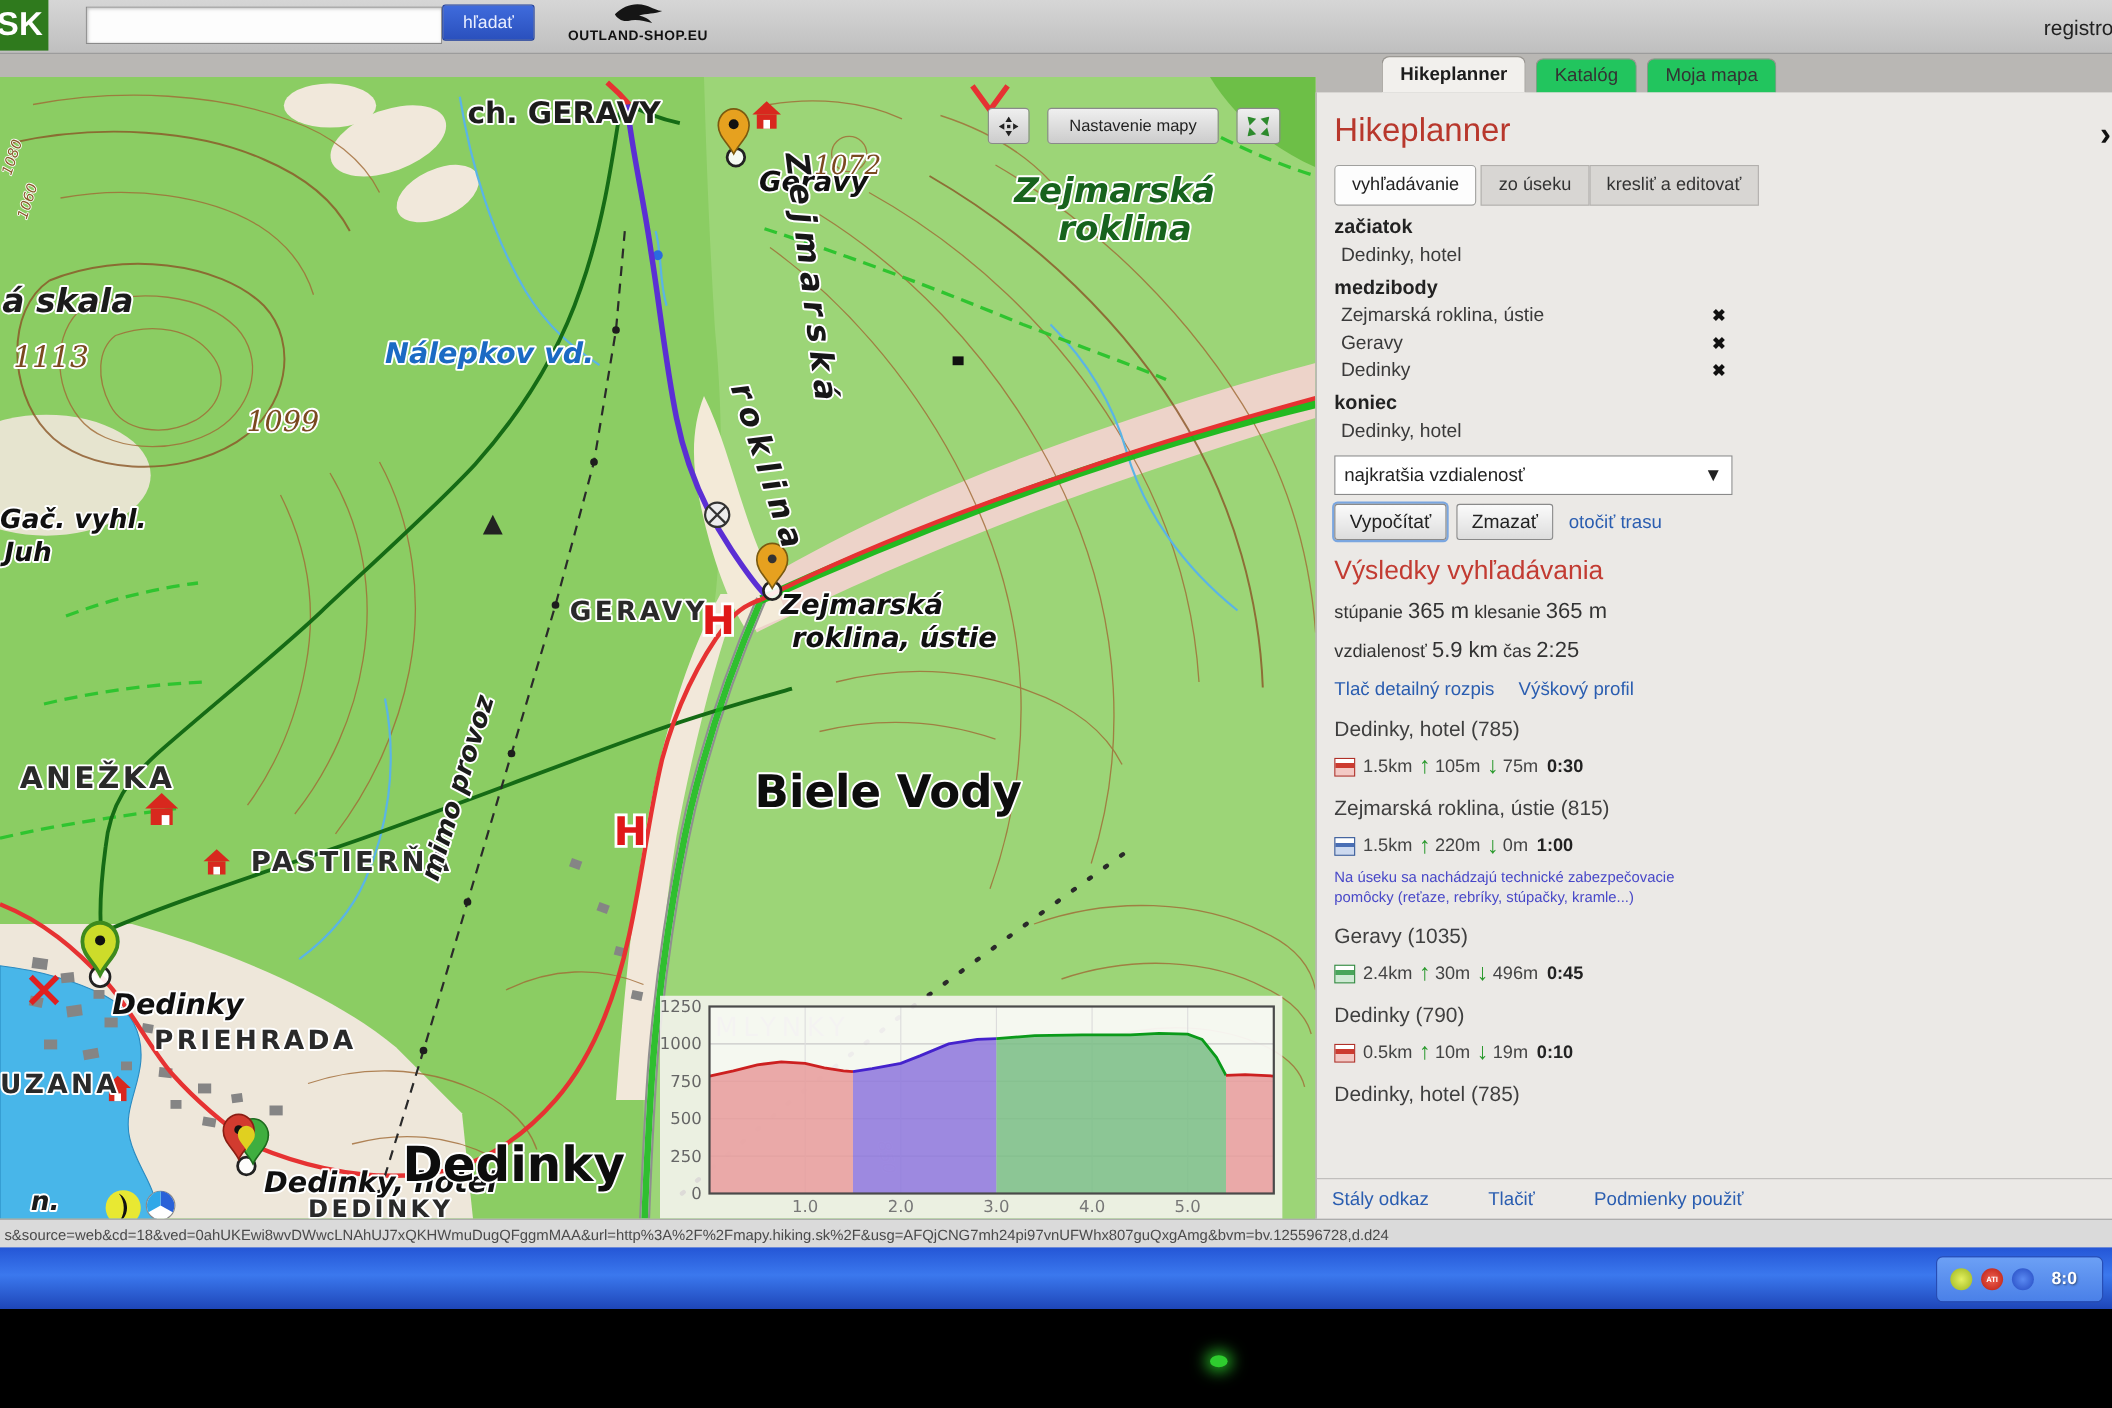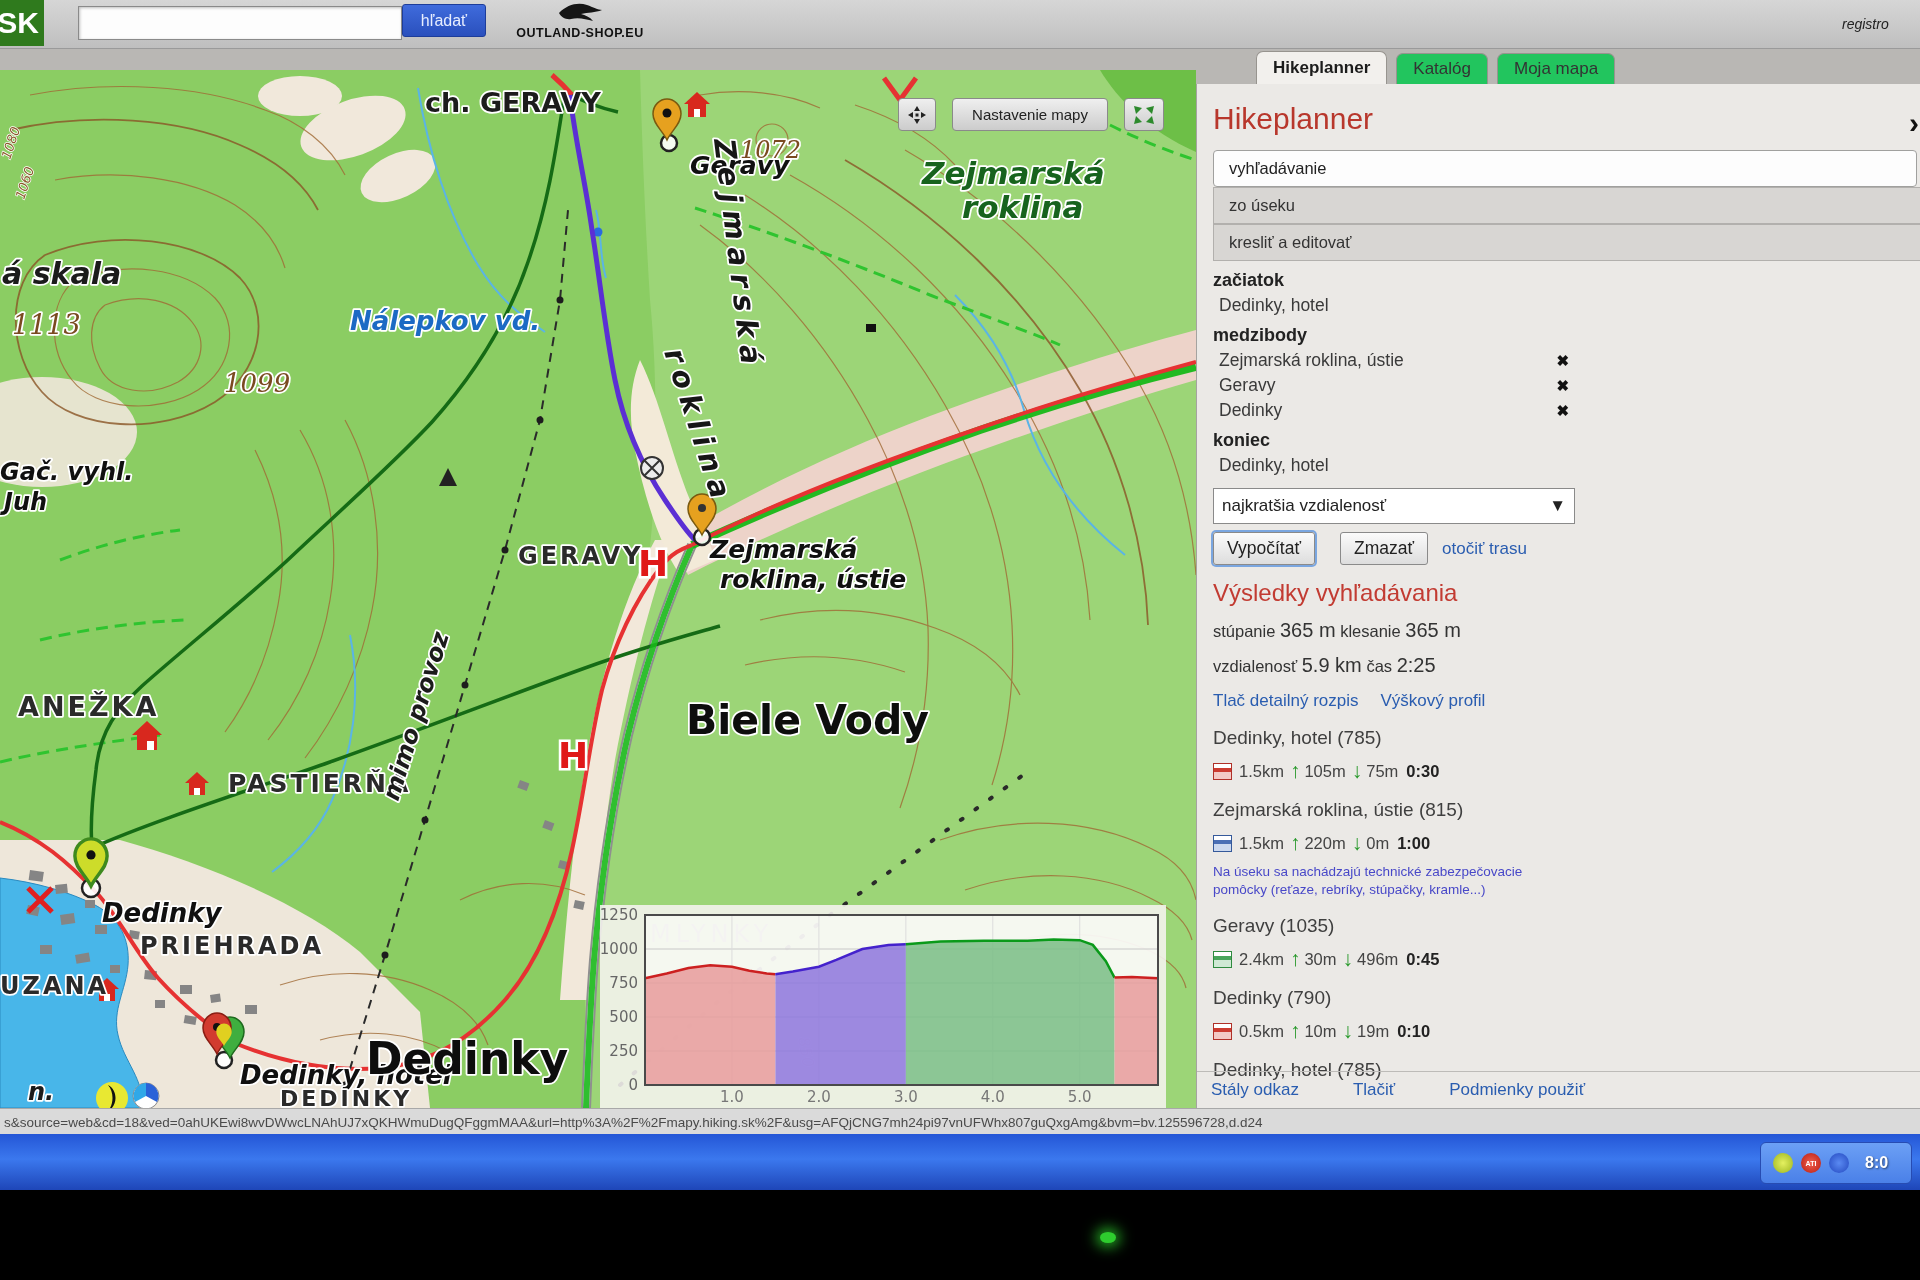--- a/index.html
+++ b/index.html
@@ -12,21 +12,21 @@
   #sk-badge{position:absolute;left:-8px;top:0;width:52px;height:46px;background:#2f7a1d;
             color:#fff;font-weight:bold;font-size:30px;display:flex;align-items:center;justify-content:center;}
   #search-input{position:absolute;left:78px;top:6px;width:310px;height:32px;background:#fdfdfd;
             border:1px solid #8a8a8a;box-shadow:inset 1px 1px 3px rgba(0,0,0,.25);font-size:16px;padding:0 6px;}
   #search-btn{position:absolute;left:402px;top:4px;width:84px;height:33px;
             background:linear-gradient(#3f6bdc,#2a50bd);border:1px solid #1d3d9a;border-radius:3px;
             color:#e8eeff;font-size:16px;}
   #shop-logo{position:absolute;left:515px;top:1px;width:130px;text-align:center;color:#111;}
   #shop-logo .eagle{display:block;margin:0 auto;}
   #shop-logo .lg-text{font-size:12.5px;font-weight:800;letter-spacing:.5px;}
-  #register-link{position:absolute;right:16px;top:16px;font-size:14px;color:#222;width:62px;overflow:hidden;white-space:nowrap;font-style:italic;}
+  #register-link{position:absolute;right:0;top:16px;font-size:19px;color:#222;width:62px;overflow:hidden;white-space:nowrap;}
 
   
   #tabs-row{position:absolute;left:1256px;top:52px;height:32px;display:flex;align-items:flex-end;gap:9px;}
   .tab{height:30px;padding:0 16px;display:flex;align-items:center;font-size:17px;color:#333;
        background:#22c55e;border:1px solid #97948f;border-bottom:none;border-radius:7px 7px 0 0;}
   .tab.active{background:#f2f0ed;color:#1c1c1c;font-weight:600;height:32px;}
 
   
   #map-wrap{position:absolute;left:0;top:70px;width:1196px;height:1038px;overflow:hidden;background:#8bcd63;}
   .ctl-btn{position:absolute;background:linear-gradient(#efefef,#cccccc);border:1px solid #8a8a8a;
@@ -49,35 +49,35 @@
   .ml-town{fill:#0d0d0d;font-weight:800;}
   .ml-faded{fill:#8d8d8d;letter-spacing:5px;stroke:none;}
   .ml-gorge{fill:#161616;font-style:italic;font-weight:600;letter-spacing:7px;}
   .hmark{fill:#e01818;font-weight:bold;paint-order:stroke;stroke:#fff;stroke-width:5px;}
 
   
   #panel{position:absolute;left:1196px;top:84px;width:724px;height:1024px;background:#ebe9e6;
          border-left:1px solid #a5a3a0;color:#3a3a3a;}
   #panel-title{margin:18px 0 0 16px;font-size:30px;color:#b8372c;}
   #panel-chevron{position:absolute;right:2px;top:22px;font-size:30px;color:#111;font-weight:bold;}
-  #subtabs{margin:14px 0 0 16px;display:flex;flex-direction:column;}
+  #subtabs{margin:14px 0 0 16px;display:flex;}
   .subtab{font-size:16.5px;padding:8px 15px;background:#d8d6d3;border:1px solid #b2b0ad;color:#333;}
   .subtab.active{background:#fdfdfd;border:1px solid #a0a09e;border-radius:4px;margin-right:4px;color:#222;}
   .pc{margin-left:16px;width:356px;}
   .fld-label{font-size:18px;font-weight:bold;color:#222;margin-top:9px;}
   .fld-value{font-size:17.5px;color:#3a3a3a;margin:4px 0 0 6px;}
   .via-row{display:flex;justify-content:space-between;align-items:center;margin:4px 0 0 6px;}
   .via-name{font-size:17.5px;color:#3a3a3a;}
   .via-x{font-size:15px;color:#111;font-weight:bold;cursor:pointer;}
   #route-select{margin-top:12px;width:344px;height:34px;background:#fff;border:1px solid #8a8a8a;
       display:flex;align-items:center;justify-content:space-between;padding:0 8px;font-size:17px;color:#222;}
   #btn-row{margin-top:8px;display:flex;align-items:center;}
   .pbtn{font-size:17.5px;color:#222;padding:5px 13px;border-radius:3px;border:1px solid #8a8a8a;
         background:linear-gradient(#fbfbfb,#dddddd);}
-  #btn-calc{box-shadow:0 0 0 2px #7aa6e0;margin-right:25px;}
+  #btn-calc{box-shadow:0 0 0 2px #7aa6e0;margin-right:9px;}
   .blue-link{color:#2a5db0;font-size:17px;}
   #reverse-link{margin-left:14px;}
   #results-title{margin-top:14px;font-size:24px;color:#c23b32;}
   .sum-line{margin-top:12px;font-size:16.5px;color:#333;}
   .sum-line .big{font-size:20px;}
   #links-row{margin-top:14px;display:flex;gap:22px;}
   .seg-head{font-size:19px;color:#3f3f3f;margin-top:16px;}
   .seg-det{display:flex;align-items:center;margin-top:10px;font-size:16.5px;color:#444;}
   .blz{width:17px;height:15px;display:inline-block;margin-right:7px;}
   .blz-red{border:1.5px solid #b03028;background:linear-gradient(#fff 0 27%,#cc3b30 27% 55%,#f3c9c5 55%);}

